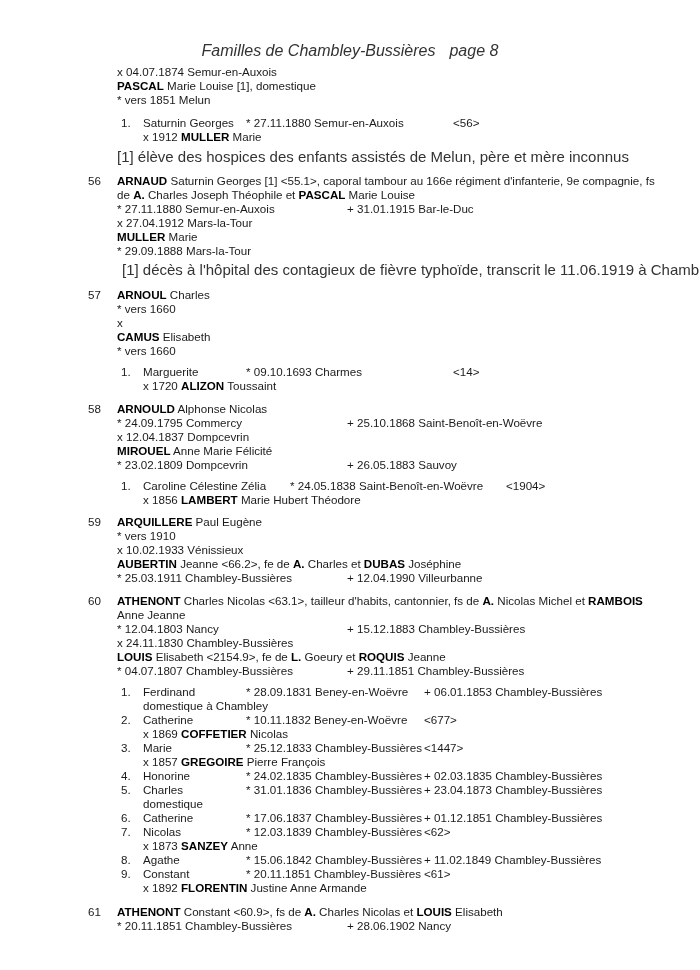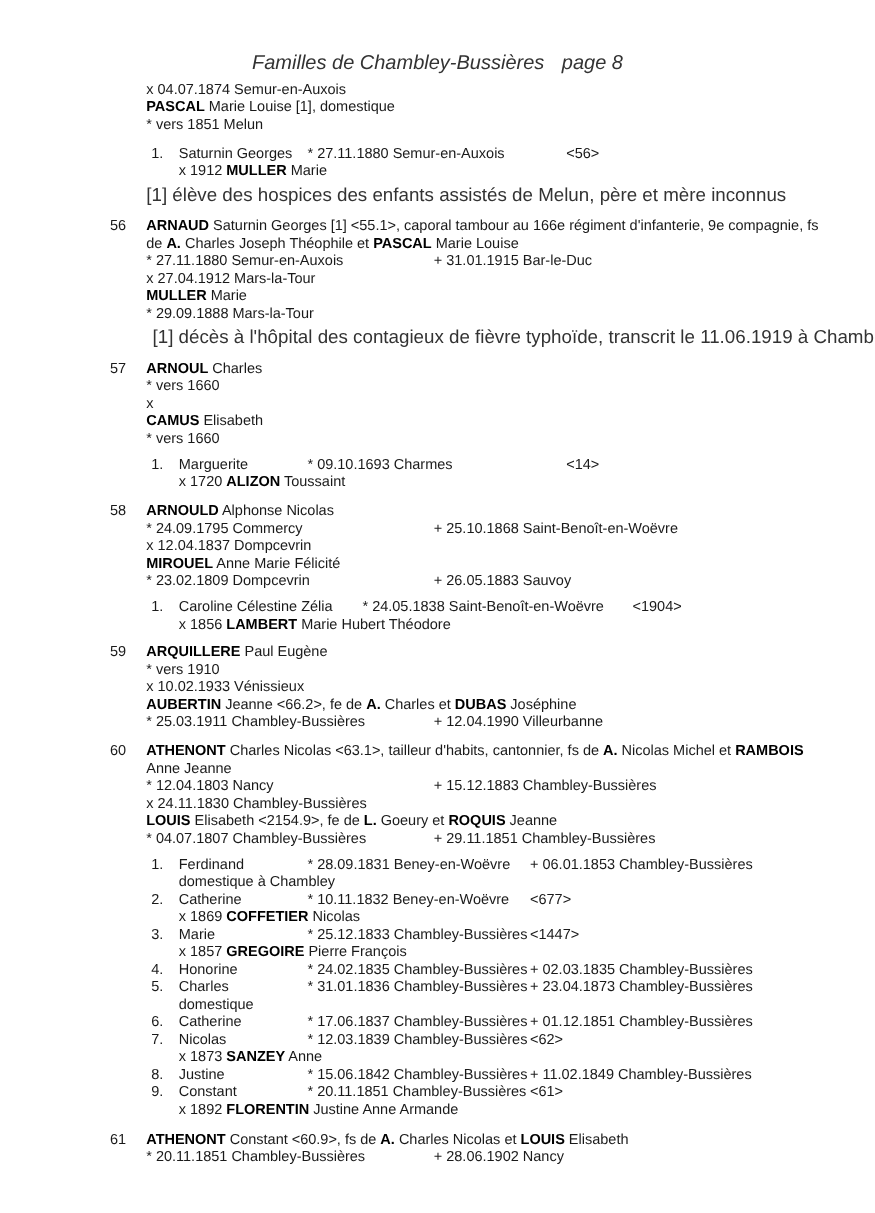--- a/index.html
+++ b/index.html
@@ -149,21 +149,21 @@
     </div>
     <div>
       <div class="child-num" style="top:825px;">7.</div>
       <div class="line" style="left:143px;top:825px;">Nicolas</div>
       <div class="line" style="left:246px;top:825px;">* 12.03.1839 Chambley-Bussières</div>
       <div class="line" style="left:424px;top:825px;">&lt;62&gt;</div>
       <div class="line" style="left:143px;top:839px;"><span>x 1873 </span><span class="b">SANZEY</span><span> Anne</span></div>
     </div>
     <div>
       <div class="child-num" style="top:853px;">8.</div>
-      <div class="line" style="left:143px;top:853px;">Justine</div>
+      <div class="line" style="left:143px;top:853px;">Agathe</div>
       <div class="line" style="left:246px;top:853px;">* 15.06.1842 Chambley-Bussières</div>
       <div class="line" style="left:424px;top:853px;">+ 11.02.1849 Chambley-Bussières</div>
     </div>
     <div>
       <div class="child-num" style="top:867px;">9.</div>
       <div class="line" style="left:143px;top:867px;">Constant</div>
       <div class="line" style="left:246px;top:867px;">* 20.11.1851 Chambley-Bussières</div>
       <div class="line" style="left:424px;top:867px;">&lt;61&gt;</div>
       <div class="line" style="left:143px;top:881px;"><span>x 1892 </span><span class="b">FLORENTIN</span><span> Justine Anne Armande</span></div>
     </div>

